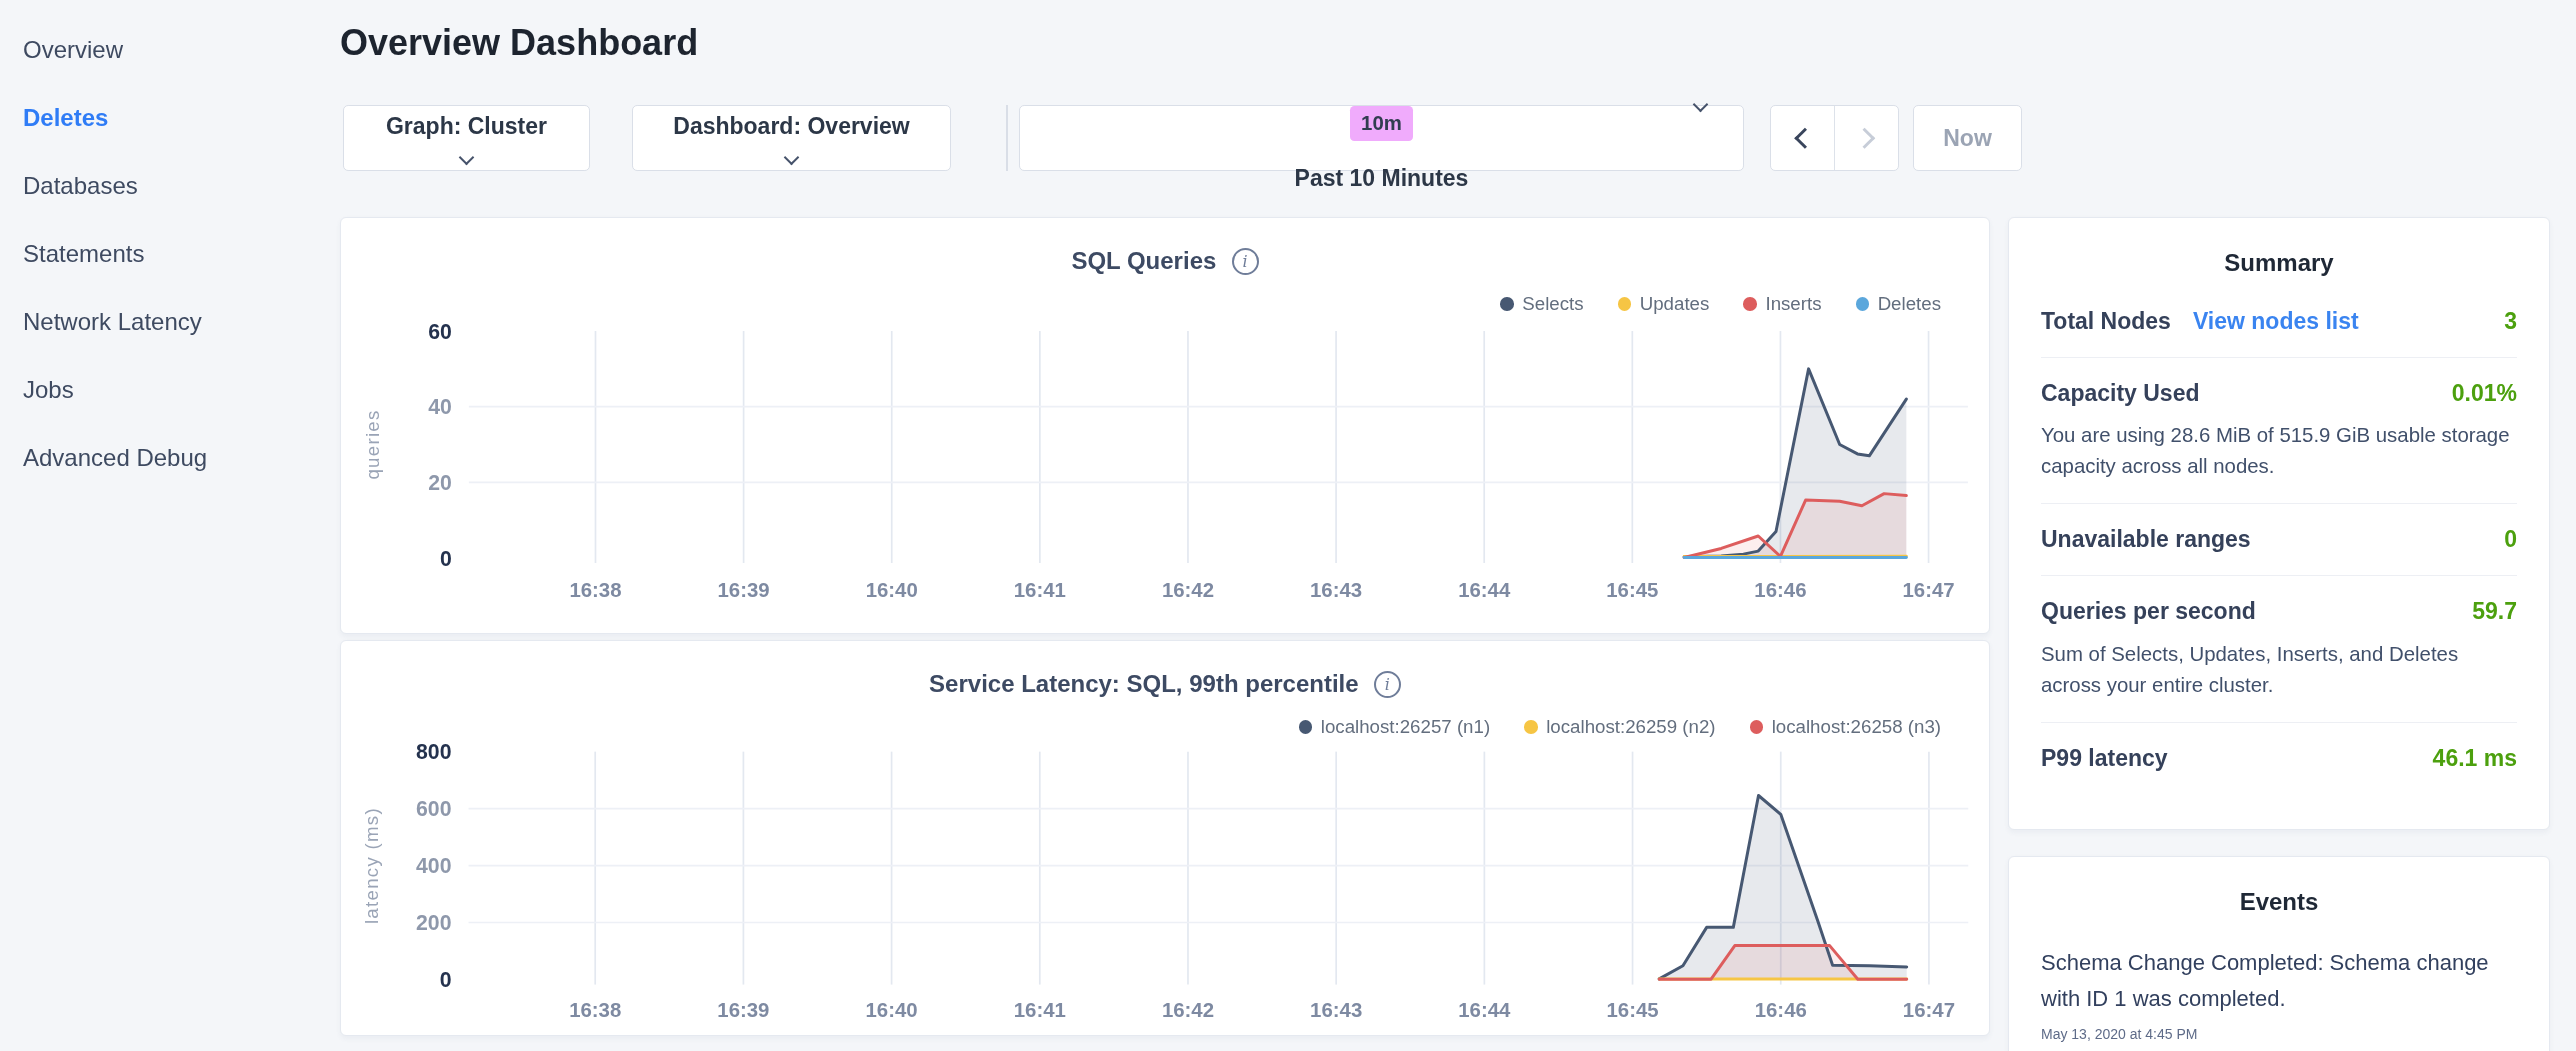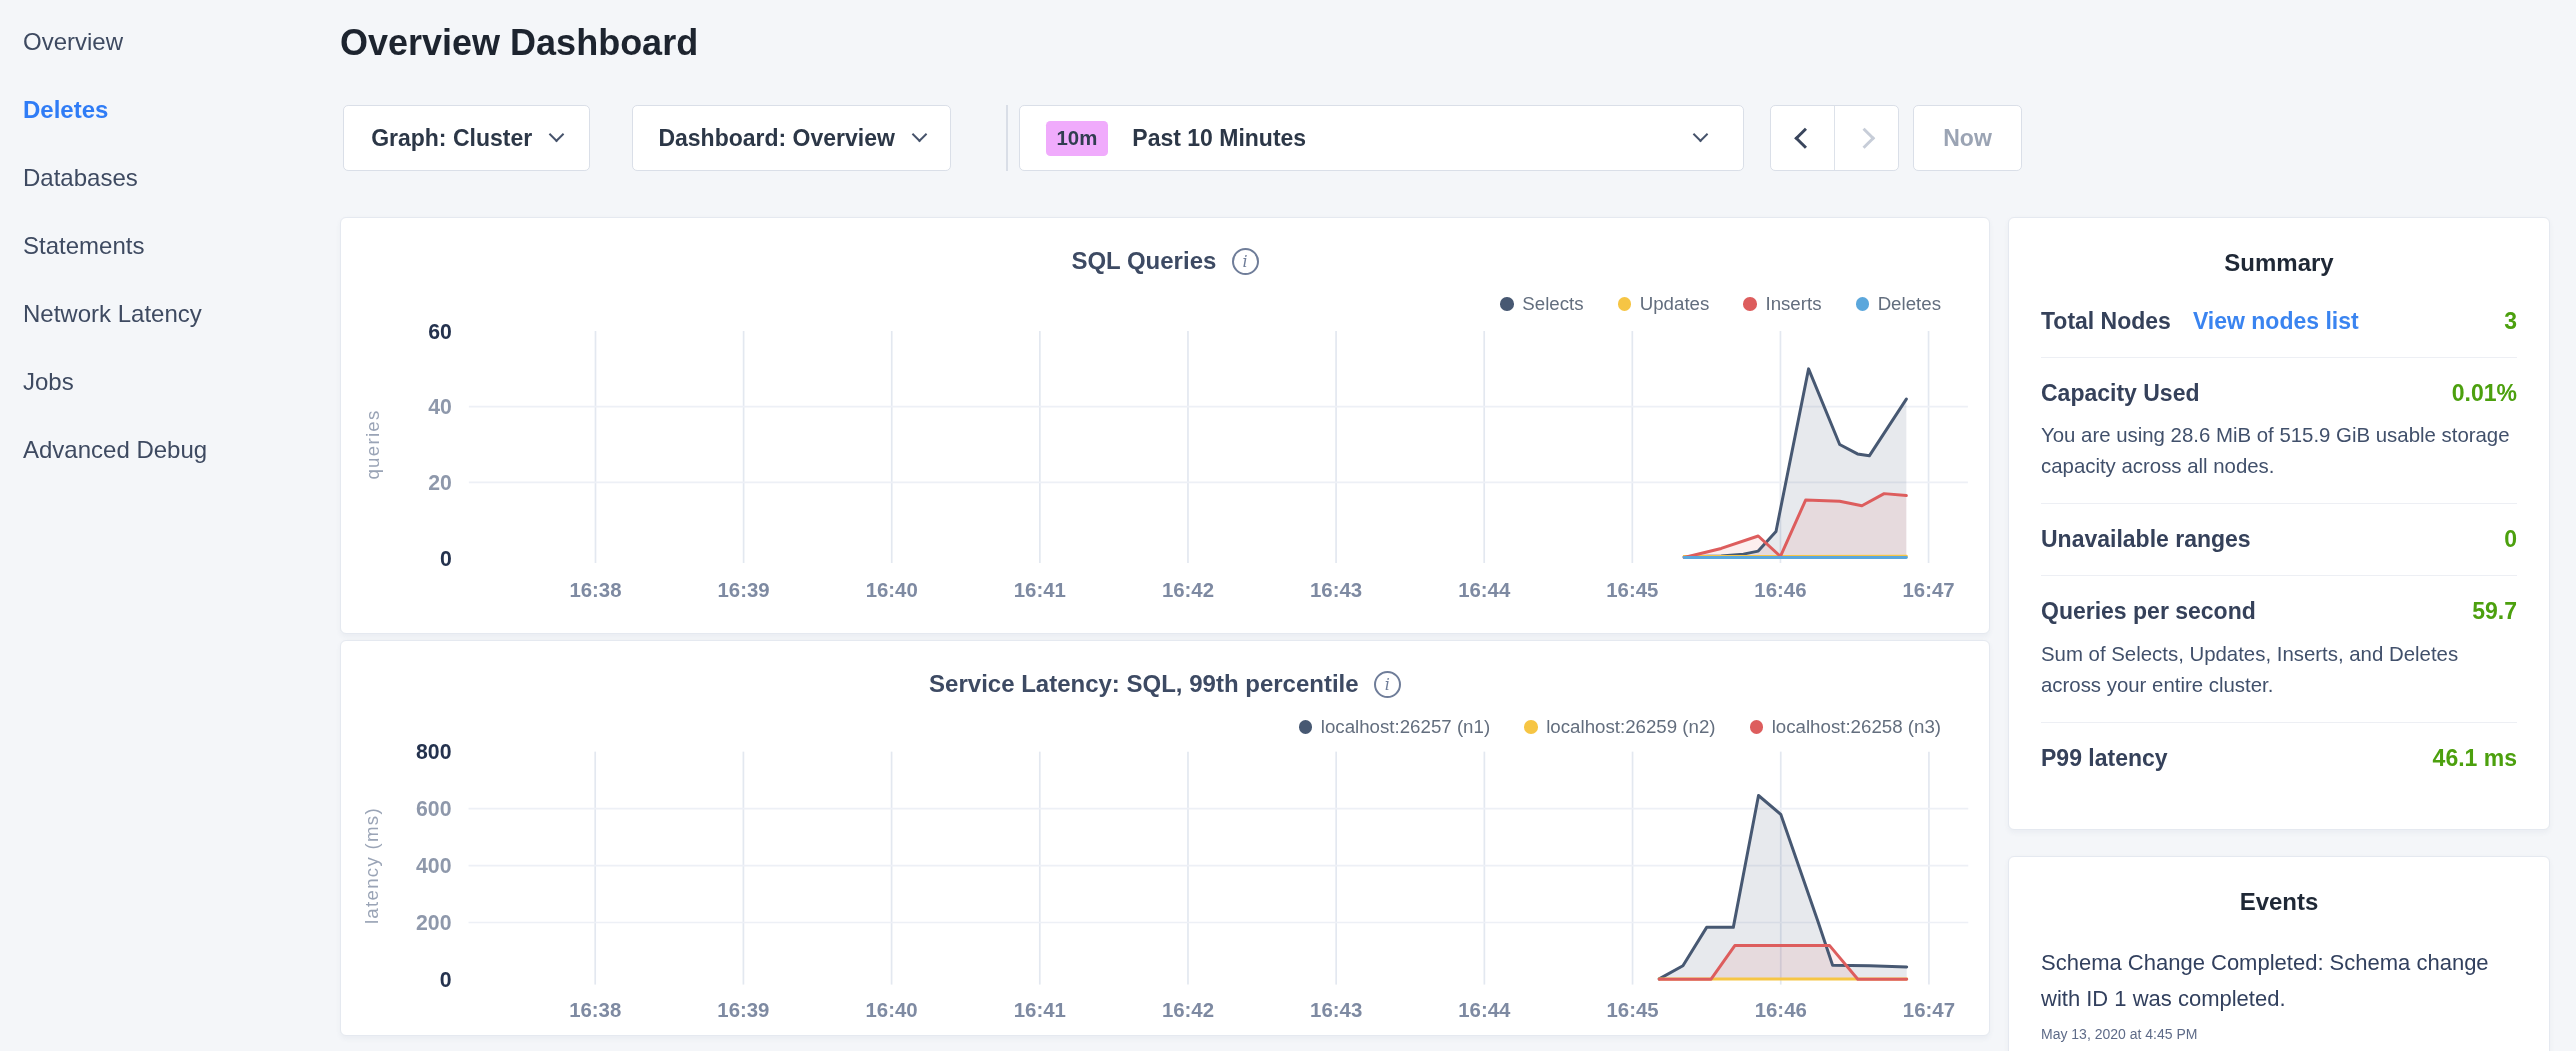--- a/index.html
+++ b/index.html
@@ -5,32 +5,32 @@
   * { box-sizing: border-box; margin: 0; padding: 0; }
   html,body { width: 2576px; height: 1051px; }
   body {
     position: relative;
     background: #f4f6f9;
     font-family: "Liberation Sans", sans-serif;
     color: #3b4557;
     overflow: hidden;
   }
   
-  .sidebar { position: absolute; left: 0; top: 0; width: 340px; padding-top: 8px; }
+  .sidebar { position: absolute; left: 0; top: 0; width: 340px; padding-top: 16px; }
   .nav-item {
     height: 68px; display: flex; align-items: center;
     padding-left: 23px; font-size: 24px; color: #3e4a61; cursor: pointer;
   }
   .nav-item.active { color: #2f7cf6; font-weight: bold; }
   
   .page-title { position: absolute; left: 340px; top: 22px; font-size: 36px; font-weight: bold; color: #1d242f; }
   
   .ctl { position: absolute; top: 105px; height: 66px; background: #fff;
          border: 1.7px solid #dadfe8; border-radius: 5.1px; display: flex; align-items: center;
-         font-size: 23px; font-weight: bold; color: #2c3747; cursor: pointer; }
+         font-size: 23px; font-weight: bold; color: #2c3747; cursor: pointer; flex-direction: column; }
   .dd1 { left: 343px; width: 247px; justify-content: center; gap: 18.7px; }
   .dd2 { left: 632px; width: 319px; justify-content: center; gap: 18.7px; }
   .chev { width: 11px; height: 11px; border-right: 2.6px solid #46536b; border-bottom: 2.6px solid #46536b;
           transform: rotate(45deg); margin-top: -6.8px; }
   .vdiv { position: absolute; left: 1006px; top: 105px; height: 66px; width: 1.7px; background: #d9dee7; }
   .timebox { left: 1019px; width: 725px; padding: 0 25.5px; gap: 24px; justify-content: flex-start; position: absolute; }
   .timebadge { background: #f0abfc; border-radius: 4.3px; padding: 6px 11px; font-size: 20.4px; color: #313d50; }
   .timebox .chev { position: absolute; right: 37px; }
   .arrows { position: absolute; left: 1770px; top: 105px; width: 129px; height: 66px;
             background: #fff; border: 1.7px solid #dadfe8; border-radius: 5.1px; display: flex; }

